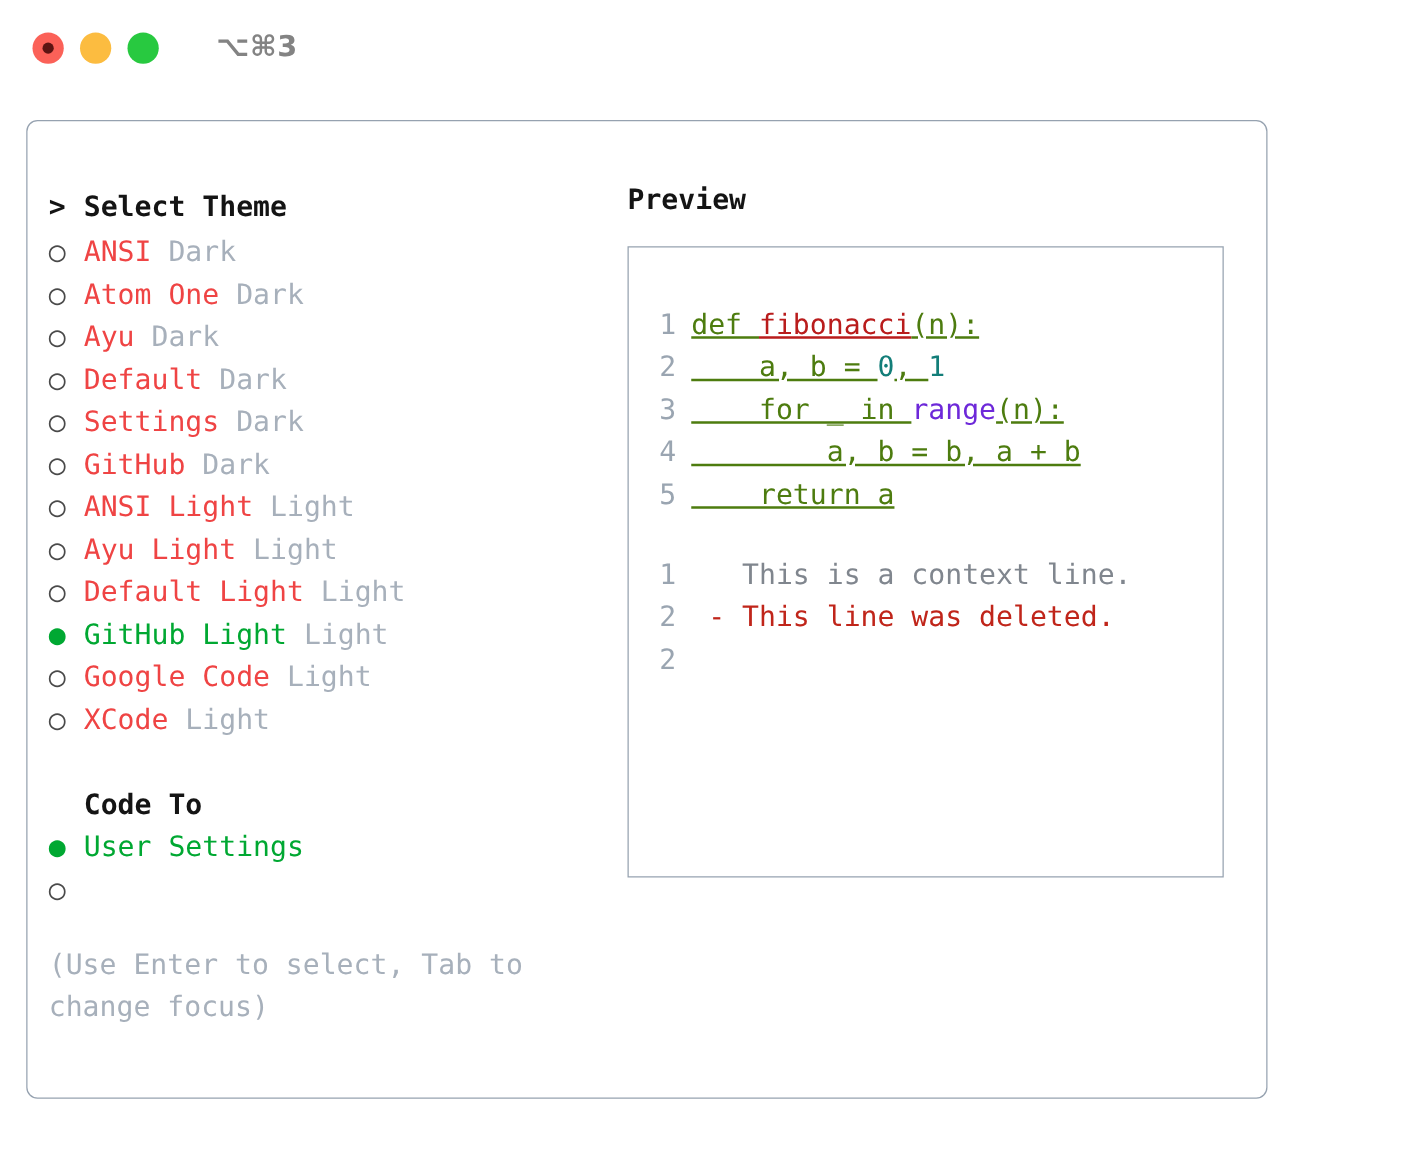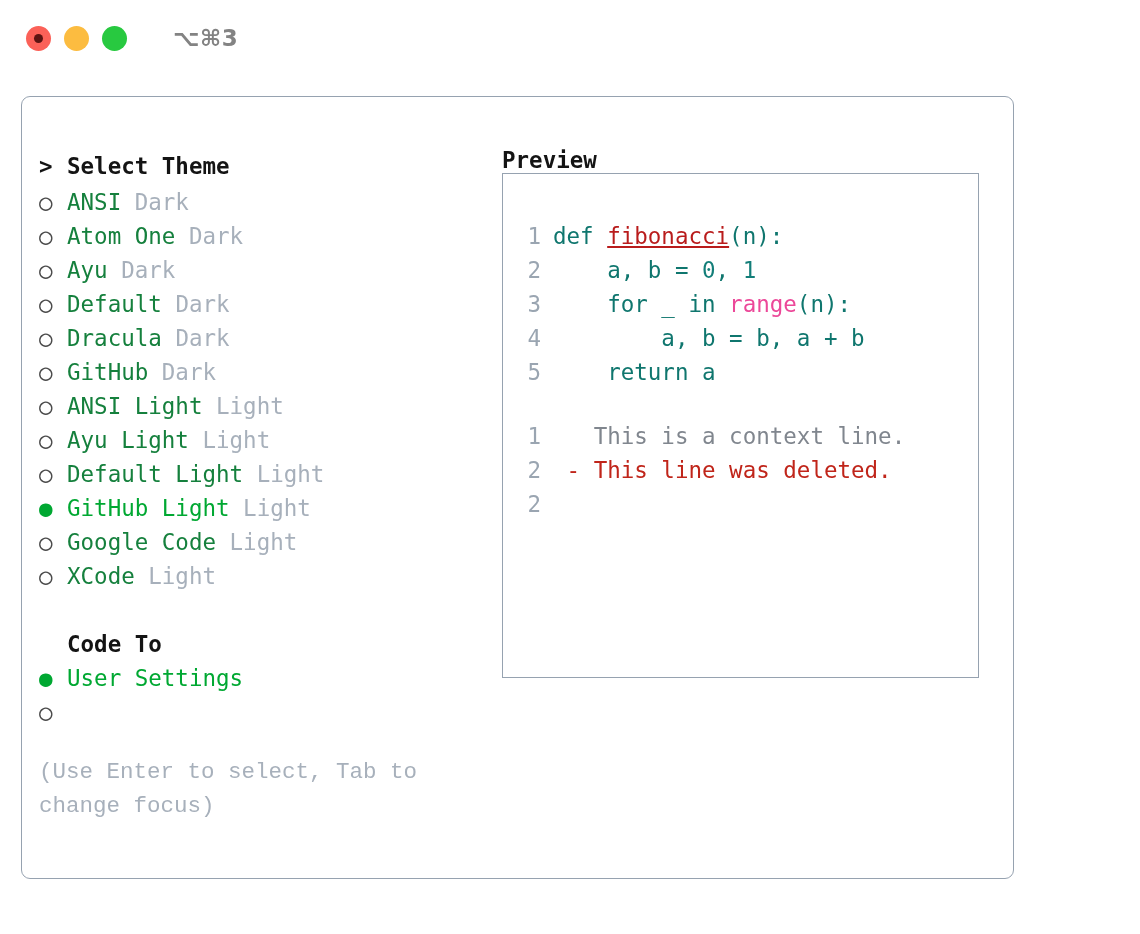--- a/index.html
+++ b/index.html
@@ -96,21 +96,21 @@
     line-height: 1;
   }
 
   .header-row {
     font-weight: bold;
     color: #141414;
     height: 38px;
   }
   .header-row .marker { font-weight: bold; }
 
-  .theme-name { color: #15803d; }
+  .theme-name { color: #ef4444; }
   .theme-kind { color: #a7b0bb; }
 
   .row.selected .theme-name,
   .row.selected .marker { color: #00a832; }
 
   .bullet-filled { color: #00a832; }
   .bullet-empty  { color: #4a4a4a; }
 
   .section-title {
     font-weight: bold;
@@ -118,35 +118,35 @@
   }
   .spacer-34 { height: 34px; }
 
   .hint {
     margin-top: 26px;
     font-size: 22.5px;
     line-height: 34px;
     color: #a7b0bb;
     width: 420px;
     white-space: pre-wrap;
-    font-family: Liberation Mono, monospace;
   }
 
   
   .col-right {
     flex: 1;
     padding-top: 50px;
     padding-left: 0px;
   }
 
   .preview-title {
     font-size: 22.5px;
     font-weight: bold;
     color: #141414;
     margin-left: 0px;
+    margin-bottom: 24px;
   }
 
   .code-box {
     width: 477px;
     height: 505px;
     border: 1.6px solid #96a2b0;
     background: #ffffff;
     padding-top: 45px;
     padding-left: 14px;
   }
@@ -162,24 +162,24 @@
 
   .lineno {
     display: inline-block;
     width: 24px;
     flex: 0 0 24px;
     text-align: right;
     color: #9aa5b1;
     margin-right: 12px;
   }
 
-  .tok-plain  { color: #0f766e; }
+  .tok-plain  { color: #4d7c0f; text-decoration: underline; }
   .tok-func   { color: #b91c1c; text-decoration: underline; }
   .tok-num    { color: #137e79; }
-  .tok-builtin{ color: #ec4899; }
+  .tok-builtin{ color: #6d28d9; }
   .tok-ctx    { color: #80868e; text-align: right; }
   .tok-del    { color: #c0251a; }
   .tok-add    { color: #16b316; }
 
   .code-gap { height: 30px; }
 </style>
 </head>
 <body>
 
 <div class="window">
@@ -202,21 +202,21 @@
 
         <div class="row header-row">
           <span class="marker">&gt;</span><span>Select Theme</span>
         </div>
 
         <div id="theme-list">
             <div class="row"><span class="marker bullet-empty">○</span><span class="theme-name">ANSI </span><span class="theme-kind">Dark</span></div>
             <div class="row"><span class="marker bullet-empty">○</span><span class="theme-name">Atom One </span><span class="theme-kind">Dark</span></div>
             <div class="row"><span class="marker bullet-empty">○</span><span class="theme-name">Ayu </span><span class="theme-kind">Dark</span></div>
             <div class="row"><span class="marker bullet-empty">○</span><span class="theme-name">Default </span><span class="theme-kind">Dark</span></div>
-            <div class="row"><span class="marker bullet-empty">○</span><span class="theme-name">Dracula </span><span class="theme-kind">Dark</span></div>
+            <div class="row"><span class="marker bullet-empty">○</span><span class="theme-name">Settings </span><span class="theme-kind">Dark</span></div>
             <div class="row"><span class="marker bullet-empty">○</span><span class="theme-name">GitHub </span><span class="theme-kind">Dark</span></div>
             <div class="row"><span class="marker bullet-empty">○</span><span class="theme-name">ANSI Light </span><span class="theme-kind">Light</span></div>
             <div class="row"><span class="marker bullet-empty">○</span><span class="theme-name">Ayu Light </span><span class="theme-kind">Light</span></div>
             <div class="row"><span class="marker bullet-empty">○</span><span class="theme-name">Default Light </span><span class="theme-kind">Light</span></div>
             <div class="row selected"><span class="marker bullet-filled">●</span><span class="theme-name">GitHub Light </span><span class="theme-kind">Light</span></div>
             <div class="row"><span class="marker bullet-empty">○</span><span class="theme-name">Google Code </span><span class="theme-kind">Light</span></div>
             <div class="row"><span class="marker bullet-empty">○</span><span class="theme-name">XCode </span><span class="theme-kind">Light</span></div>
           </div>
 
         <div class="spacer-34"></div>

